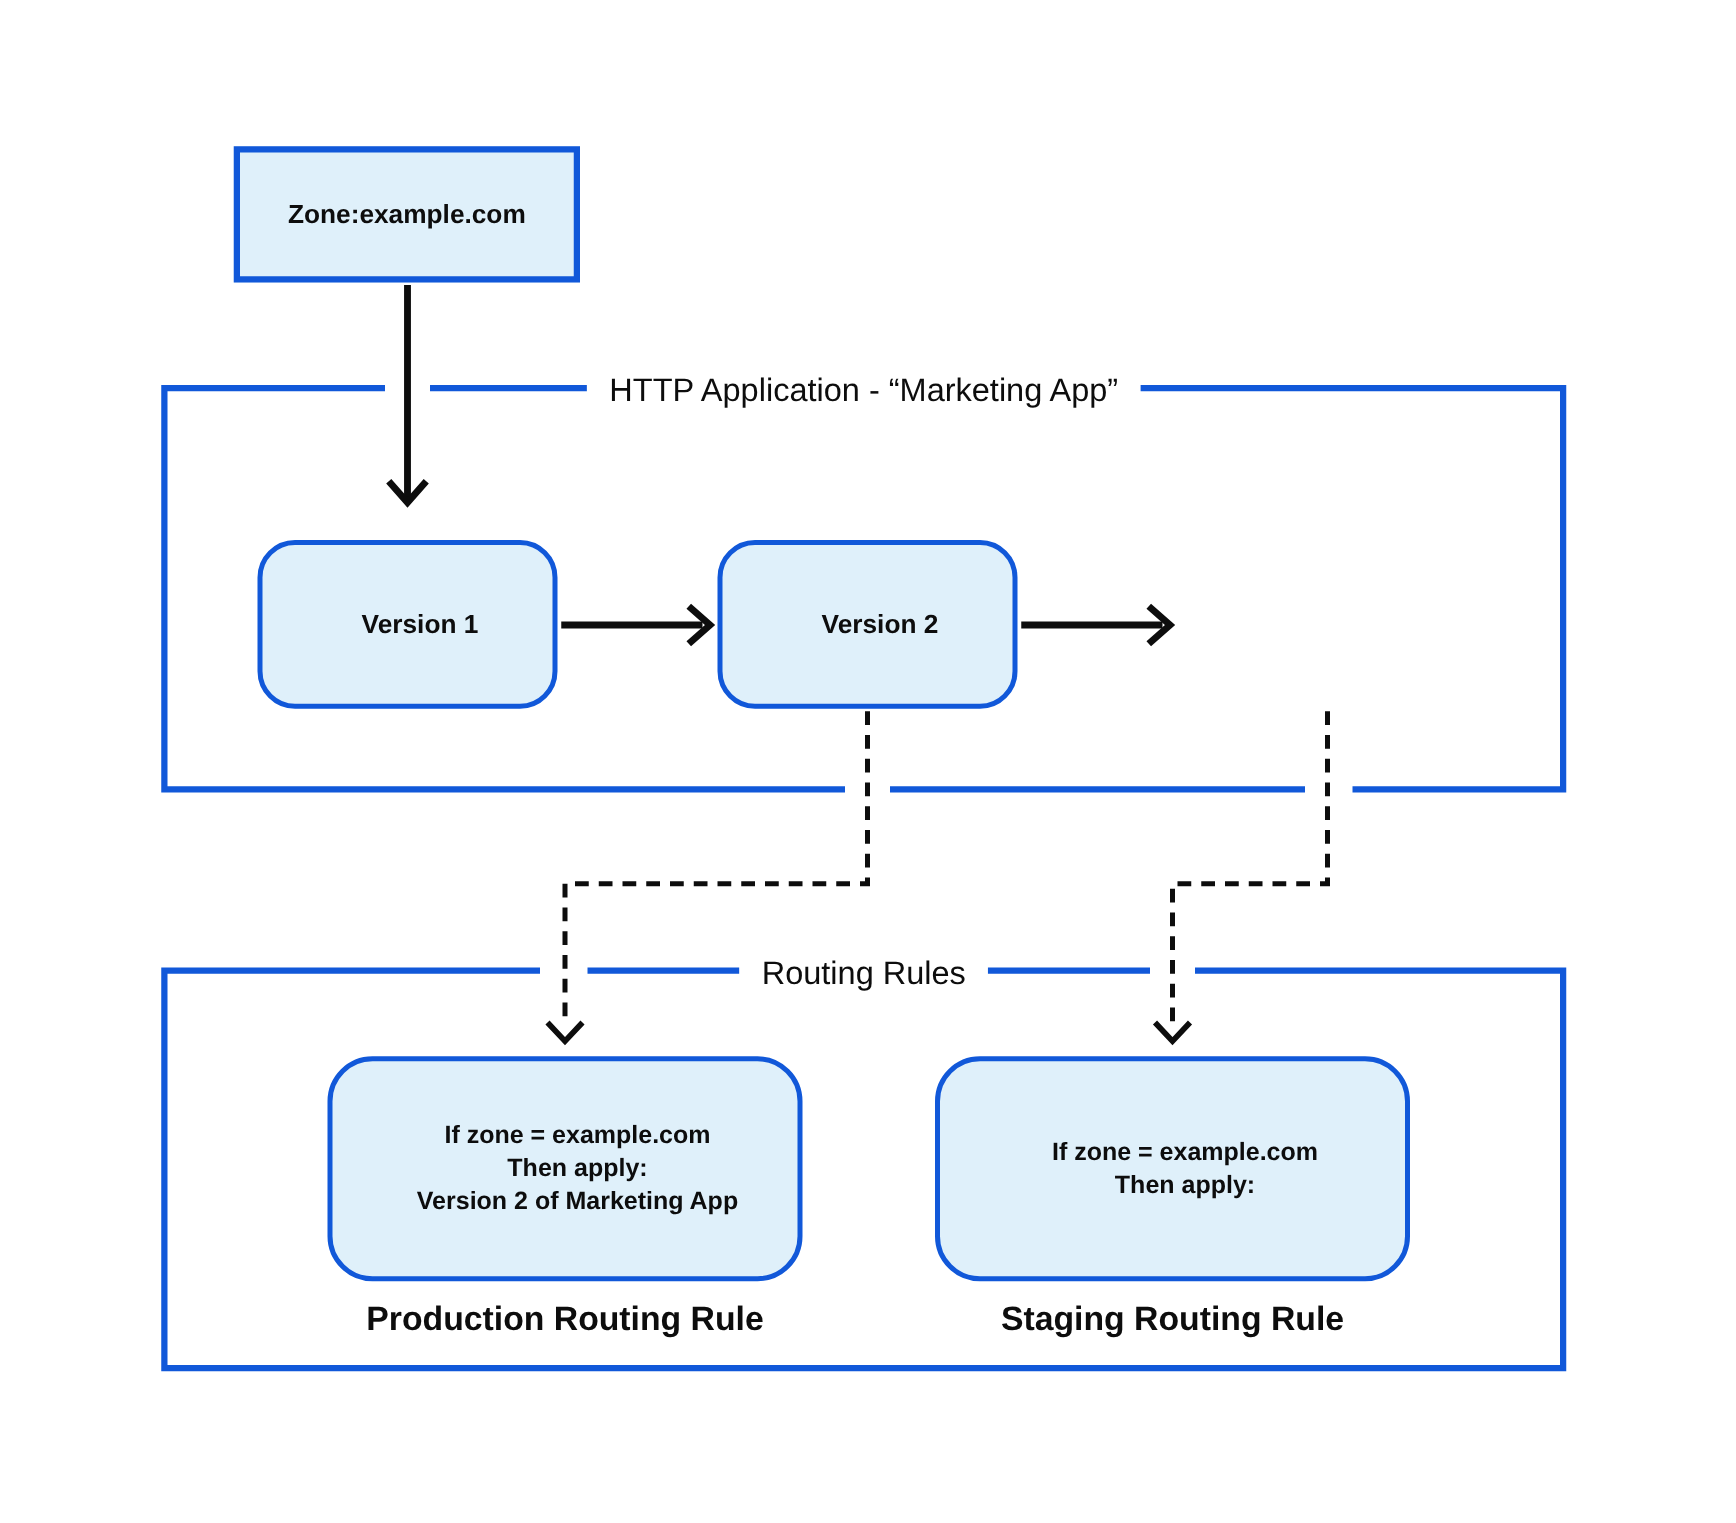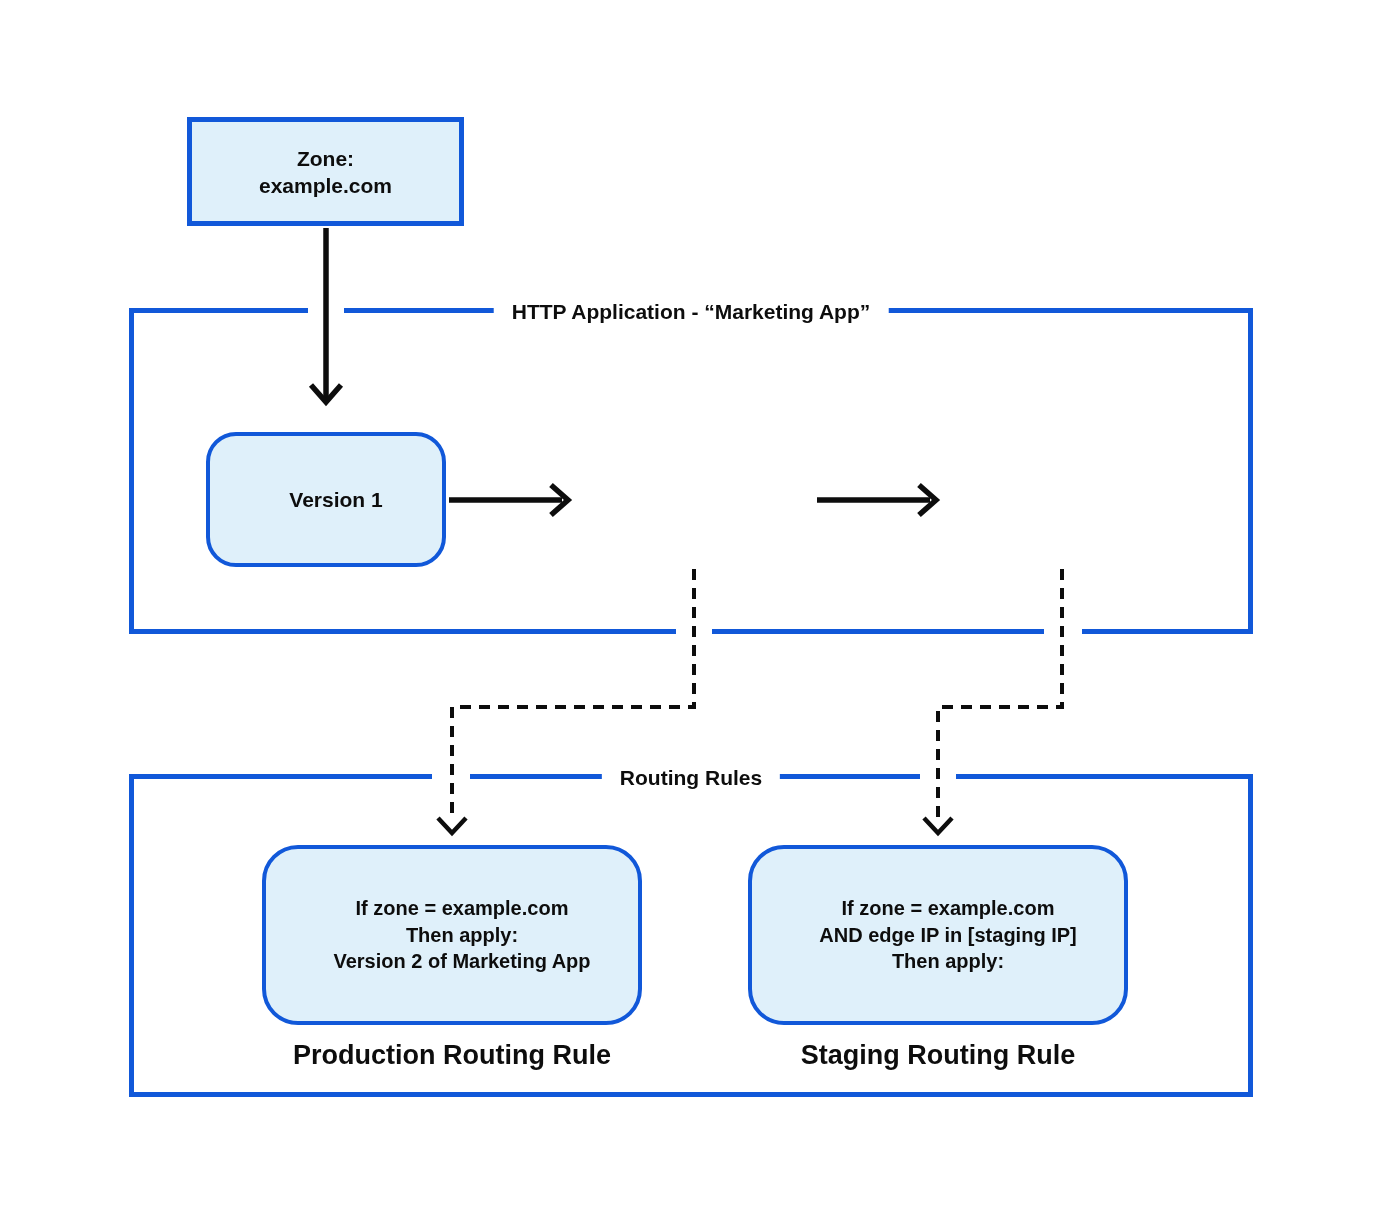--- a/index.html
+++ b/index.html
@@ -15,37 +15,37 @@
     font-family:"Liberation Sans", sans-serif;
     color:var(--ink);
     overflow:hidden;
   }
   .node,.zone-box,.group,.caption,.group-label{box-sizing:border-box;position:absolute;}
 
   .zone-box{
     left:187px;top:117px;width:277px;height:109px;
     background:var(--fill);
     border:5px solid var(--blue);
-    display:flex;flex-direction:column;align-items:center;justify-content:center;
+    display:flex;flex-direction:row;align-items:center;justify-content:center;
     font-weight:bold;font-size:21px;line-height:27px;text-align:center;
   }
 
   .group{
     border:5px solid var(--blue);
     background:transparent;
   }
   .group.http{left:129px;top:308px;width:1124px;height:326px;}
   .group.routing{left:129px;top:774px;width:1124px;height:323px;}
 
   .group-label{
     top:0;left:50%;
     transform:translate(-50%,-53%);
     background:#ffffff;
     padding:0 18px;
-    font-weight:bold;font-size:21px;line-height:30px;
+    font-weight:normal;font-size:26px;line-height:30px;
     white-space:nowrap;
   }
 
   .node{
     background:var(--fill);
     border:4.5px solid var(--blue);
     display:flex;flex-direction:column;align-items:center;justify-content:center;
     font-weight:bold;text-align:center;padding-left:20px;
   }
   .node.version{
@@ -88,34 +88,36 @@
     <div>example.com</div>
   </div>
 
   <div class="group http">
     <span class="group-label">HTTP Application - “Marketing App”</span>
   </div>
 
   <div class="node version" id="version-1">
     <span>Version 1</span>
   </div>
+  <div class="node version" id="version-2">
+    <span>Version 2</span>
+  </div>
 
   <div class="group routing">
     <span class="group-label">Routing Rules</span>
   </div>
 
   <div class="node rule" id="rule-production">
     <div>If zone = example.com</div>
     <div>Then apply:</div>
     <div>Version 2 of Marketing App</div>
   </div>
 
   <div class="node rule" id="rule-staging">
     <div>If zone = example.com</div>
-    <div>AND edge IP in [staging IP]</div>
     <div>Then apply:</div>
   </div>
 
   <div class="caption" id="caption-production">Production Routing Rule</div>
   <div class="caption" id="caption-staging">Staging Routing Rule</div>
 
   <svg class="connectors" viewBox="0 0 1389 1218">
 
     <g fill="#ffffff">
       <rect x="308" y="303" width="36" height="14"></rect>

